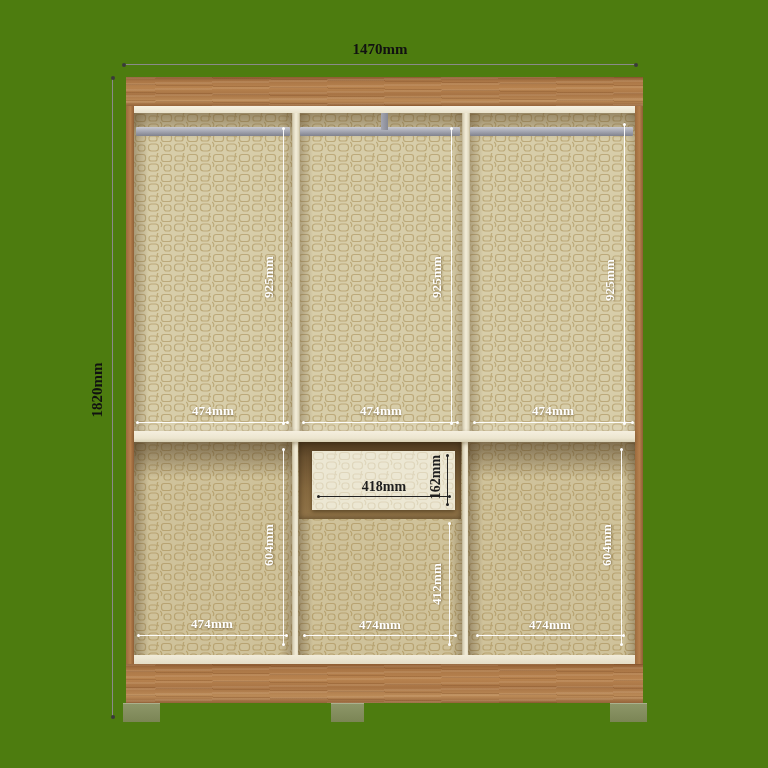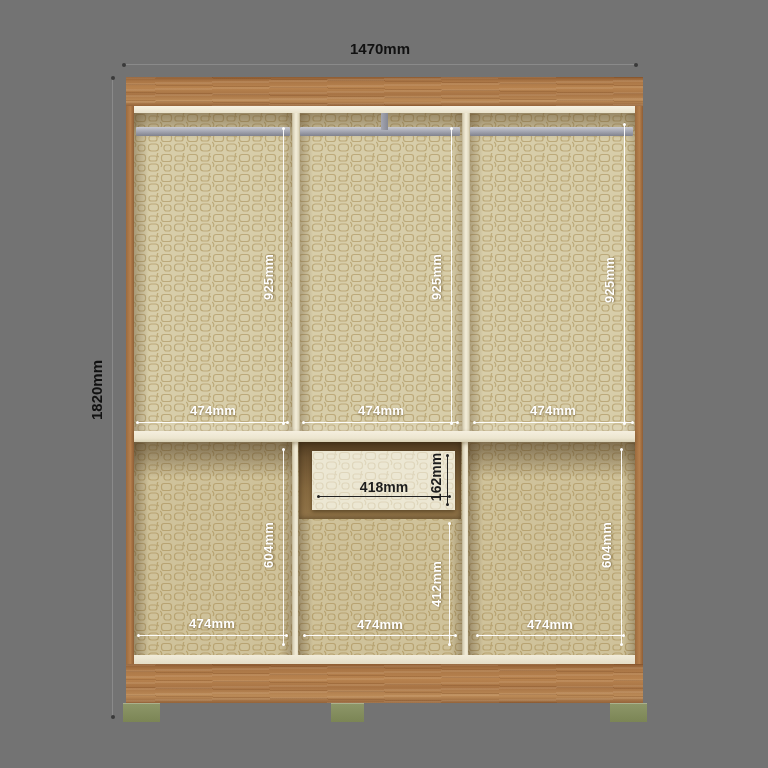--- a/index.html
+++ b/index.html
@@ -1,17 +1,17 @@
 <!DOCTYPE html>
 <html><head>
 <meta charset="utf-8">
 <style>
   html,body{margin:0;padding:0;background:#fff;}
-  .canvas{position:relative;width:768px;height:768px;background:#737373;overflow:hidden;
-          font-family:Liberation Sans, sans-serif;}
+  .canvas{position:relative;width:768px;height:768px;background:#4d7c0f;overflow:hidden;
+          font-family:Liberation Serif, serif;}
   .abs{position:absolute;}
 
   
   .wood-h{background:
     repeating-linear-gradient(179deg, rgba(255,235,210,.10) 0 2px, rgba(0,0,0,0) 2px 6px),
     repeating-linear-gradient(181deg, rgba(110,62,25,.22) 0 1px, rgba(0,0,0,0) 1px 8px),
     linear-gradient(180deg,#8e5c33 0%,#aa7646 14%,#b8834f 38%,#a87445 60%,#bb8a57 82%,#95643a 100%);}
   .wood-side{background:linear-gradient(90deg,#9c6a3d 0%,#b5804e 55%,#8f5e35 100%);}
   .trim-top{background:linear-gradient(180deg,#f7f2e3,#e9e2cc);border-bottom:1px solid #cfc7ac;}
   .shelf{background:linear-gradient(180deg,#f5efdf 0%,#ece5cf 65%,#d8d0b5 100%);box-shadow:0 2px 4px rgba(100,80,45,.40);}

